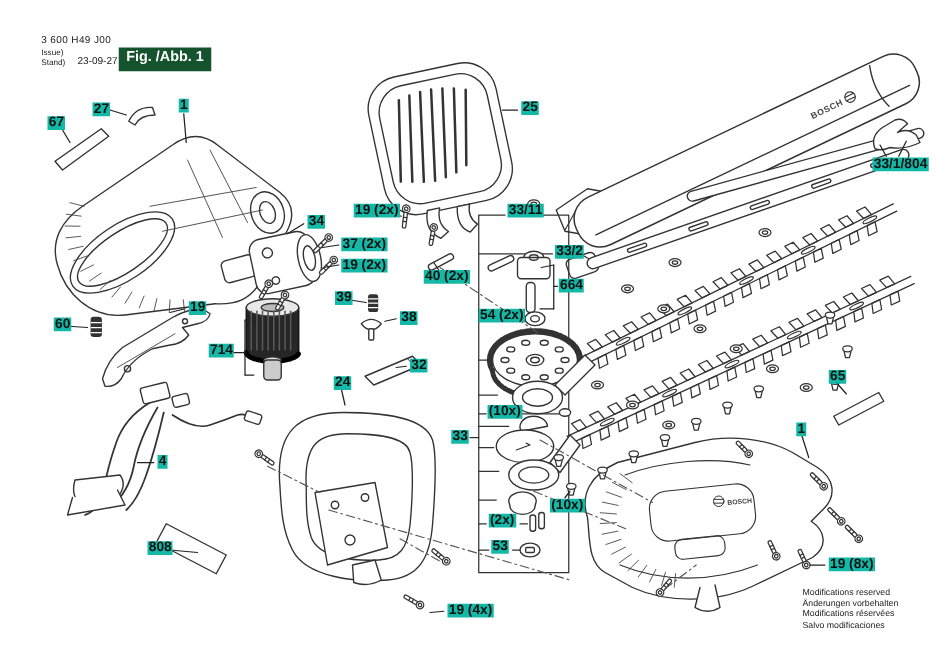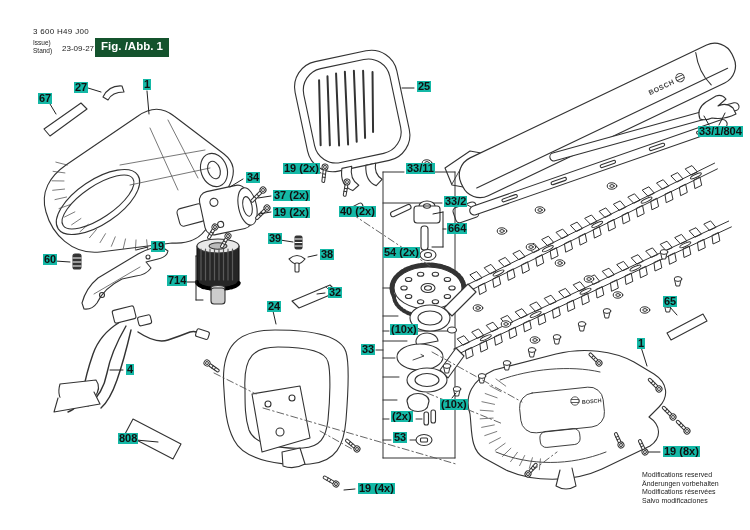--- a/index.html
+++ b/index.html
@@ -568,21 +568,21 @@
   <div class="hdr-date">23-09-27</div>
   <div class="hdr-badge">Fig. /Abb. 1</div>
 
   <div class="plabel" style="left:38px;top:93px">67</div>
   <div class="plabel" style="left:74px;top:82px">27</div>
   <div class="plabel" style="left:143px;top:79px">1</div>
   <div class="plabel" style="left:246px;top:172px">34</div>
   <div class="plabel" style="left:273px;top:190px">37 (2x)</div>
   <div class="plabel" style="left:273px;top:207px">19 (2x)</div>
   <div class="plabel" style="left:283px;top:163px">19 (2x)</div>
-  <div class="plabel" style="left:339px;top:206px">40 (2x)</div>
+  <div class="plabel" style="left:339px;top:216px">40 (2x)</div>
   <div class="plabel" style="left:268px;top:233px">39</div>
   <div class="plabel" style="left:320px;top:249px">38</div>
   <div class="plabel" style="left:328px;top:287px">32</div>
   <div class="plabel" style="left:267px;top:301px">24</div>
   <div class="plabel" style="left:151px;top:241px">19</div>
   <div class="plabel" style="left:43px;top:254px">60</div>
   <div class="plabel" style="left:167px;top:275px">714</div>
   <div class="plabel" style="left:126px;top:364px">4</div>
   <div class="plabel" style="left:118px;top:433px">808</div>
   <div class="plabel" style="left:358px;top:483px">19 (4x)</div>

